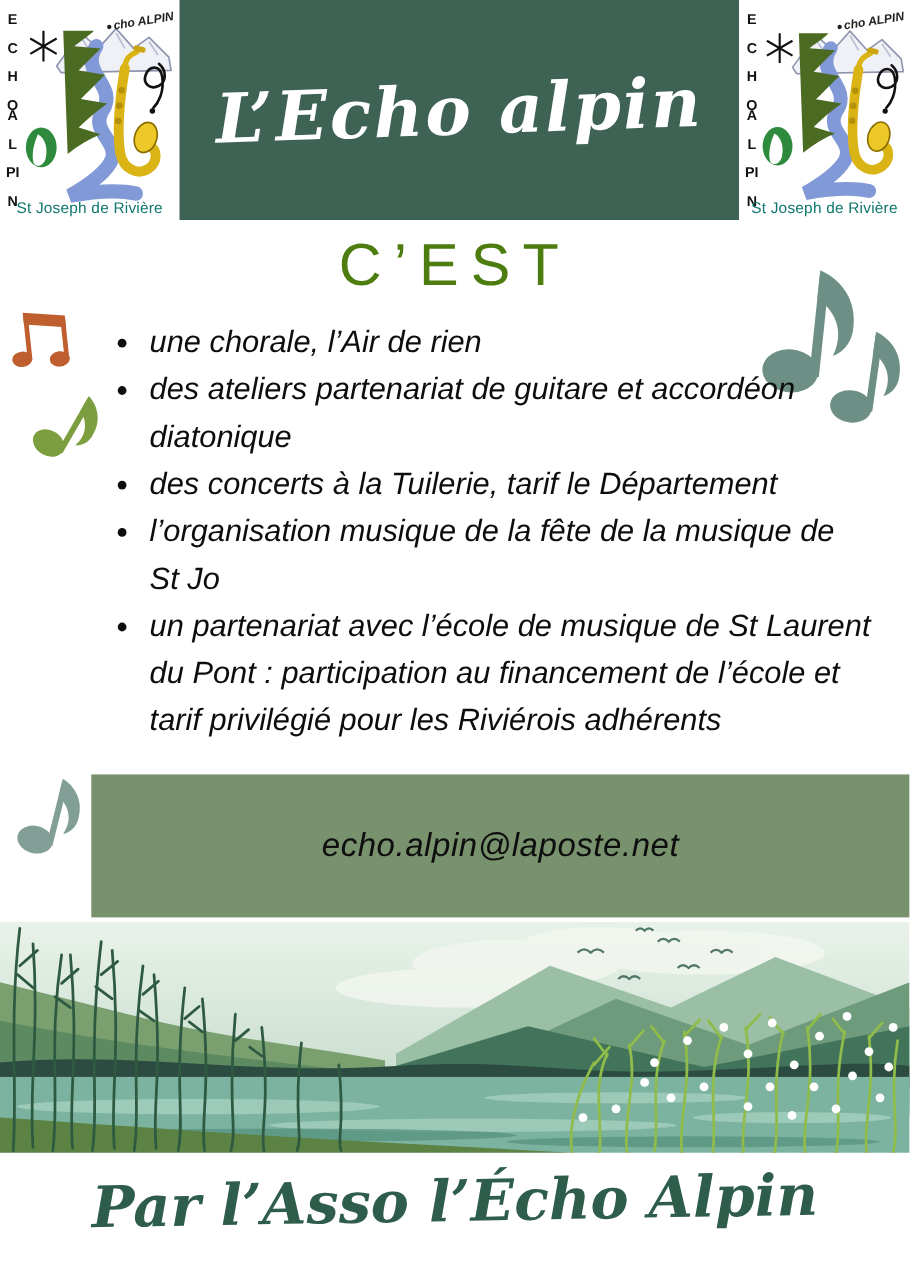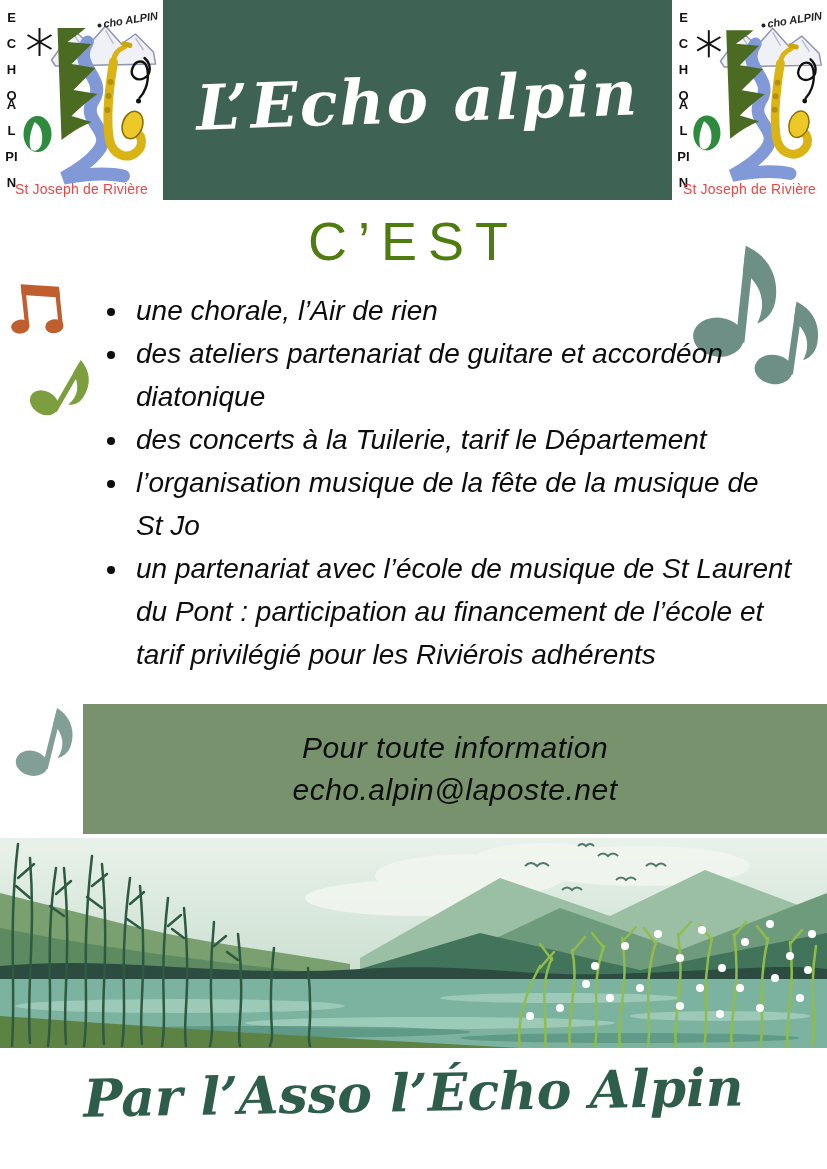--- a/index.html
+++ b/index.html
@@ -30,21 +30,21 @@
   .scribble {
     position:absolute; top:14px; right:5px; font-size:11px; font-style:italic;
     color:#222; transform:rotate(-9deg); white-space:nowrap; font-weight:bold;
   }
   .scribble .note-dot {
     display:inline-block; width:4px; height:4px; background:#222;
     border-radius:50%; vertical-align:middle; margin-right:2px;
   }
   .logo-caption {
     position:absolute; bottom:3px; left:0; right:0; text-align:center;
-    font-size:14px; color:#ef4444; letter-spacing:0.2px;
+    font-size:14px; color:#0f766e; letter-spacing:0.2px;
   }
 
   
   .cest {
     position:absolute; top:210px; left:0; right:0; text-align:center;
     font-size:54px; font-weight:100; letter-spacing:11px; color:#4d7c0f;
   }
 
   
   .bullets {
@@ -193,21 +193,20 @@
 
   <ul class="bullets">
     <li>une chorale, l’Air de rien</li>
     <li>des ateliers partenariat de guitare et accordéon diatonique</li>
     <li>des concerts à la Tuilerie, tarif le Département</li>
     <li>l’organisation musique de la fête de la musique de St Jo</li>
     <li>un partenariat avec l’école de musique de St Laurent du Pont : participation au financement de l’école et tarif privilégié pour les Riviérois adhérents</li>
   </ul>
 
   <div class="info-box">
-    <div class="info-line">Pour toute information</div>
     <div class="info-line">echo.alpin@laposte.net</div>
   </div>
 
   <svg class="landscape" viewBox="0 0 827 210" preserveAspectRatio="none">
     <defs>
       <linearGradient id="sky" x1="0" y1="0" x2="0" y2="1">
         <stop offset="0" stop-color="#e9f2ea"></stop>
         <stop offset="1" stop-color="#bcd6c4"></stop>
       </linearGradient>
     </defs>

